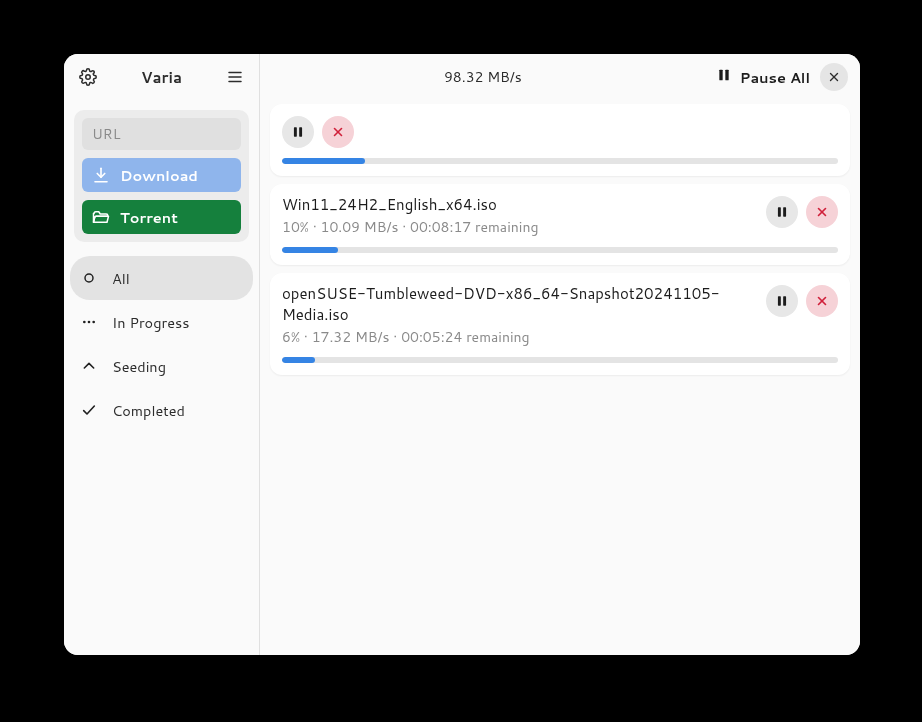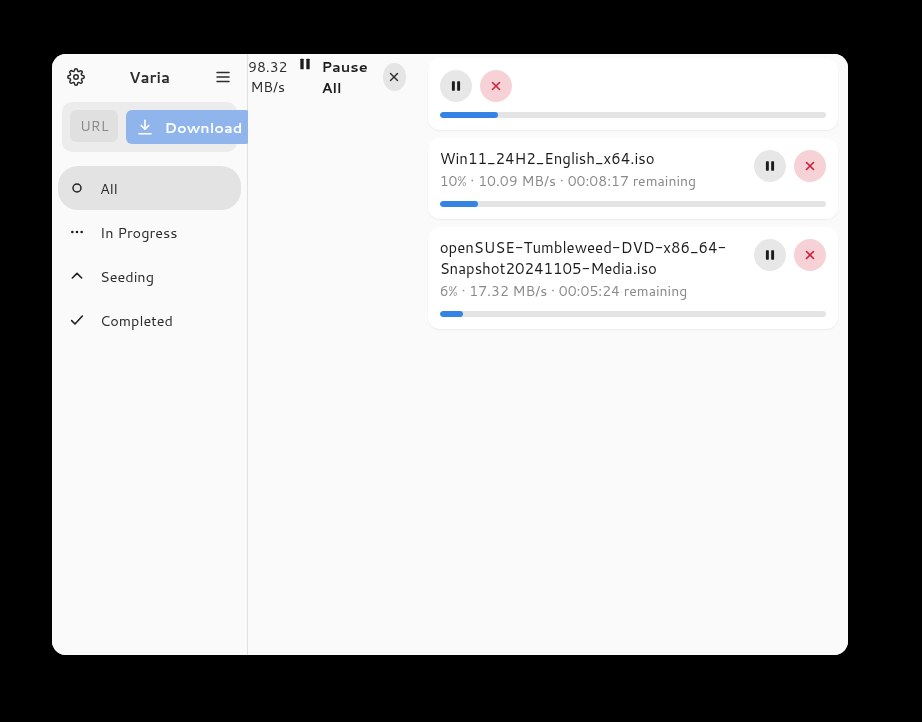--- a/index.html
+++ b/index.html
@@ -1,37 +1,37 @@
 <!DOCTYPE html>
 <html><head>
 <meta charset="utf-8">
 <style>
   * { box-sizing: border-box; margin: 0; padding: 0; font-family: -apple-system, "Segoe UI", Cantarell, Ubuntu, sans-serif; }
   html, body { width: 922px; height: 722px; background: #000; overflow: hidden; }
   .window {
-    position: absolute; left: 52px; top: 54px; width: 796px; height: 601px;
+    position: absolute; left: 64px; top: 54px; width: 796px; height: 601px;
     background: #fafafa; border-radius: 14px; display: flex; overflow: hidden;
     box-shadow: 0 2px 8px rgba(0,0,0,.4);
   }
   
   .sidebar { width: 196px; background: #fafafa; display: flex; flex-direction: column; border-right: 1px solid #e0e0e0; }
   .sb-header { height: 46px; display: flex; align-items: center; justify-content: space-between; padding: 0 10px; }
   .sb-title { font-weight: 700; font-size: 15px; color: #2c2c2c; flex: 1; text-align: center; }
   .iconbtn { width: 28px; height: 28px; border-radius: 6px; display: flex; align-items: center; justify-content: center; color: #2c2c2c; cursor: pointer; }
-  .panel { margin: 2px 10px 10px 10px; background: #ececec; border-radius: 10px; padding: 8px; display: flex; flex-direction: row; gap: 8px; }
+  .panel { margin: 10px 10px 10px 10px; background: #ececec; border-radius: 10px; padding: 8px; display: flex; flex-direction: column; gap: 8px; }
   .urlbox { height: 32px; border-radius: 6px; background: #e0e0e0; color: #8a8a8a; font-size: 14px; display: flex; align-items: center; padding: 0 10px; }
   .actionbtn { height: 34px; border-radius: 6px; display: flex; align-items: center; gap: 10px; padding: 0 10px; font-size: 14.5px; font-weight: 600; color: #fff; cursor: pointer; }
   .actionbtn.download { background: #8fb5ec; }
   .actionbtn.torrent  { background: #15803d; }
   .navlist { padding: 4px 0; flex:1; }
   .navitem { height: 44px; display: flex; align-items: center; gap: 14px; padding: 0 16px; font-size: 14.5px; color: #2c2c2c; cursor: pointer; }
   .navitem.active { background: #e3e3e3; border-radius: 20px; margin: 0 6px; padding: 0 10px; }
   .navicon { width: 18px; height: 18px; display: flex; align-items: center; justify-content: center; color: #202020; }
   
-  .main { flex: 1; display: flex; background: #fafafa; }
+  .main { flex: 1; display: flex; flex-direction: column; background: #fafafa; }
   .m-header { height: 46px; display: flex; align-items: center; padding: 0 12px 0 0; }
   .m-speed { flex: 1; text-align: center; font-size: 14px; color: #2c2c2c; }
   .pauseall { display: flex; gap: 8px; font-weight: 700; font-size: 14.5px; color: #1c1c1c; padding: 0 10px; cursor:pointer; }
   .closebtn { width: 28px; height: 28px; border-radius: 50%; background: #e5e5e5; display: flex; align-items: center; justify-content: center; cursor:pointer; }
   .cards { padding: 4px 10px; display: flex; flex-direction: column; gap: 8px; }
   .card { background: #fff; border-radius: 12px; padding: 10px 12px 12px 12px; box-shadow: 0 1px 2px rgba(0,0,0,.06); display:flex; flex-direction:column; gap:4px; }
   .card-top { display:flex; align-items:flex-start; }
   .card-text { flex:1; }
   .card-title { font-size: 15px; color: #1c1c1c; }
   .card-sub { font-size: 14px; color: #8a8a8a; margin-top: 2px; }

